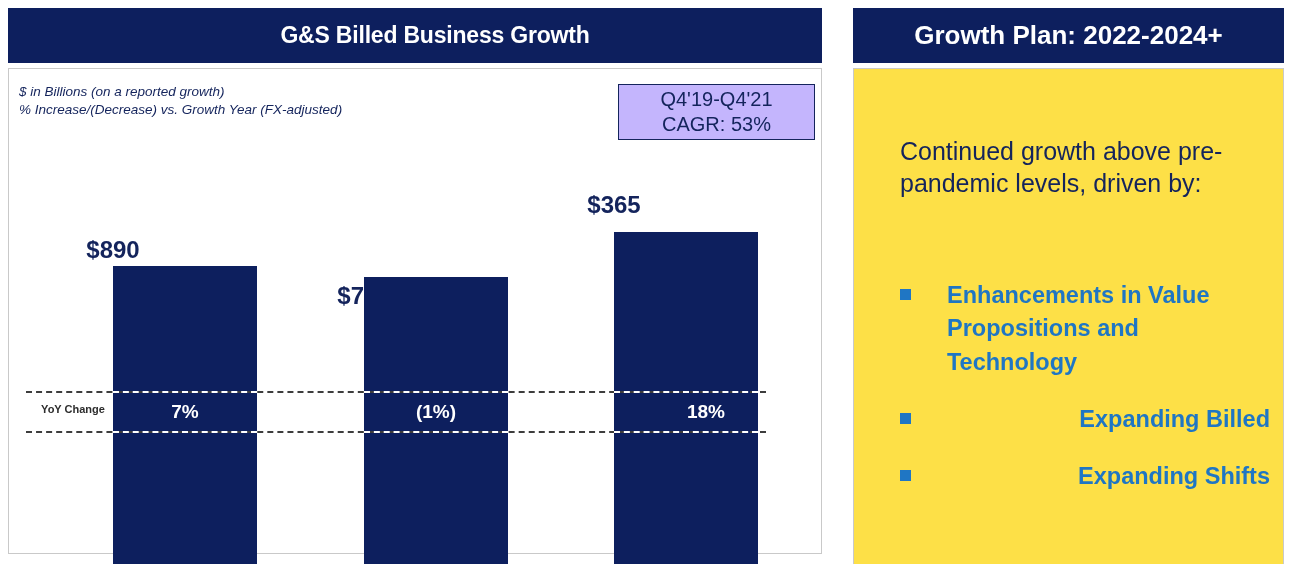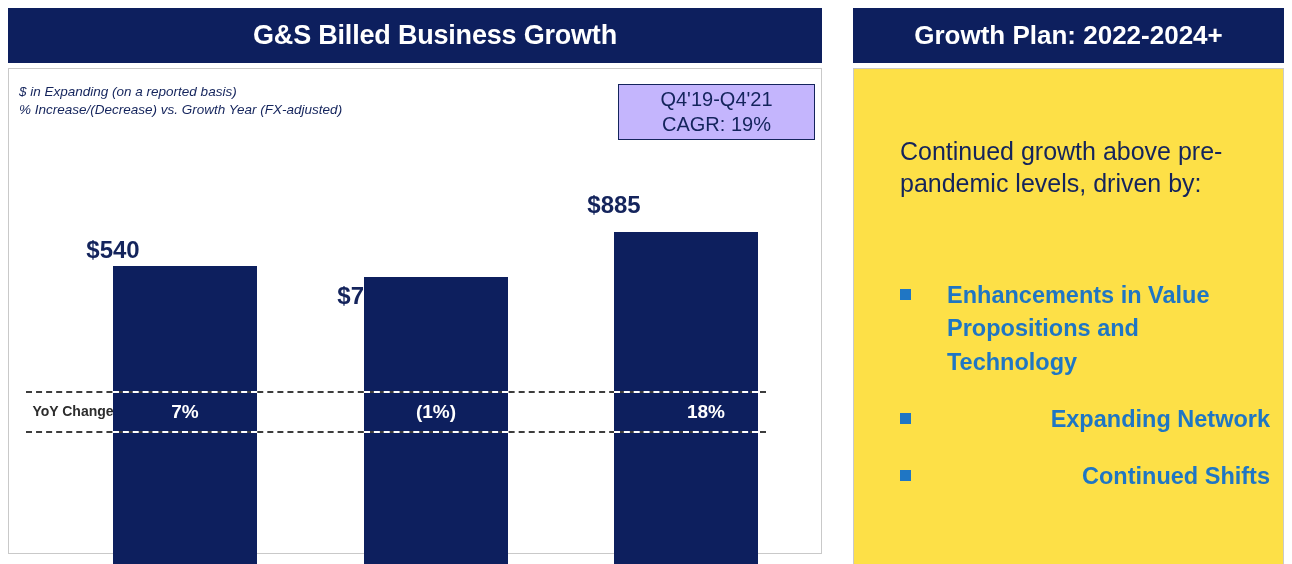--- a/index.html
+++ b/index.html
@@ -30,21 +30,21 @@
     top: 0;
     width: 814px;
     height: 55px;
     background: #0d1f5e;
     display: flex;
     align-items: center;
     justify-content: center;
   }
   #chart-title {
     color: #ffffff;
-    font-size: 27px;
+    font-size: 23px;
     font-weight: bold;
     letter-spacing: -0.2px;
     margin-left: 40px;
   }
   #chart-body {
     position: absolute;
     left: 0;
     top: 60px;
     width: 814px;
     height: 486px;
@@ -124,21 +124,21 @@
     height: 0;
     border-top: 2px dashed #ffffff;
     top: -2px;
   }
   #yoy-label {
     position: absolute;
     left: 18px;
     width: 92px;
     text-align: center;
     color: #2d2d2d;
-    font-size: 14px;
+    font-size: 11px;
     font-weight: bold;
   }
 
   
   #right-panel {
     position: absolute;
     left: 853px;
     top: 8px;
     width: 431px;
     height: 546px;
@@ -211,34 +211,34 @@
 
 <div id="left-panel">
 
   <div id="chart-header">
     <span id="chart-title">G&amp;S Billed Business Growth</span>
   </div>
 
   <div id="chart-body">
 
     <div id="chart-subtitle">
-      <div>$ in Expanding (on a reported basis)</div>
+      <div>$ in Billions (on a reported growth)</div>
       <div>% Increase/(Decrease) vs. Growth Year (FX-adjusted)</div>
     </div>
 
     <div id="cagr-box">
       <span>Q4'19-Q4'21</span>
-      <span>CAGR:  19%</span>
+      <span>CAGR:  53%</span>
     </div>
 
     <div id="plot">
 
-      <div class="bar-value" style="left:4px; top:167px;">$540</div>
+      <div class="bar-value" style="left:4px; top:167px;">$890</div>
       <div class="bar-value" style="left:255px; top:213px;">$742</div>
-      <div class="bar-value" style="left:505px; top:122px;">$885</div>
+      <div class="bar-value" style="left:505px; top:122px;">$365</div>
 
       <div class="bar" style="left:104px; top:197px; height:315px;"></div>
       <div class="bar" style="left:355px; top:208px; height:304px;"></div>
       <div class="bar" style="left:605px; top:163px; height:349px;"></div>
 
       <div class="dashed-line" style="top:322px;">
         <span class="seg-white" style="left:87px; width:144px;"></span>
         <span class="seg-white" style="left:338px; width:144px;"></span>
         <span class="seg-white" style="left:588px; width:144px;"></span>
       </div>
@@ -270,23 +270,23 @@
 
     <div id="plan-bullets">
 
       <div class="bullet-row">
         <span class="bullet-mark"></span>
         <span class="bullet-text">Enhancements in Value Propositions and Technology</span>
       </div>
 
       <div class="bullet-row">
         <span class="bullet-mark"></span>
-        <span class="bullet-text">Expanding Network</span>
+        <span class="bullet-text">Expanding Billed</span>
       </div>
 
       <div class="bullet-row">
         <span class="bullet-mark"></span>
-        <span class="bullet-text">Continued Shifts</span>
+        <span class="bullet-text">Expanding Shifts</span>
       </div>
 
     </div>
   </div>
 </div>
 
 </body></html>

